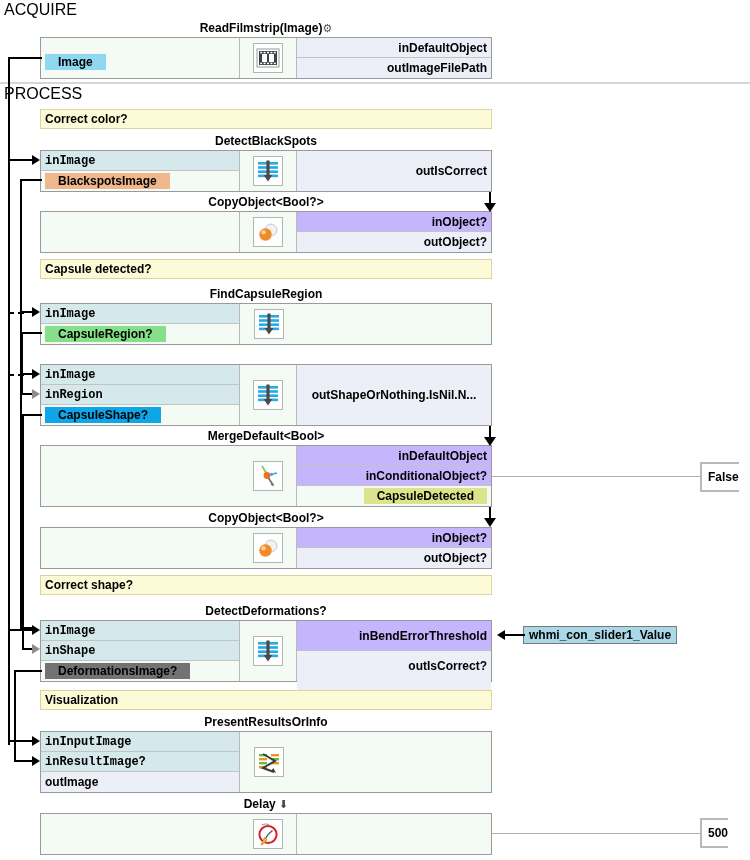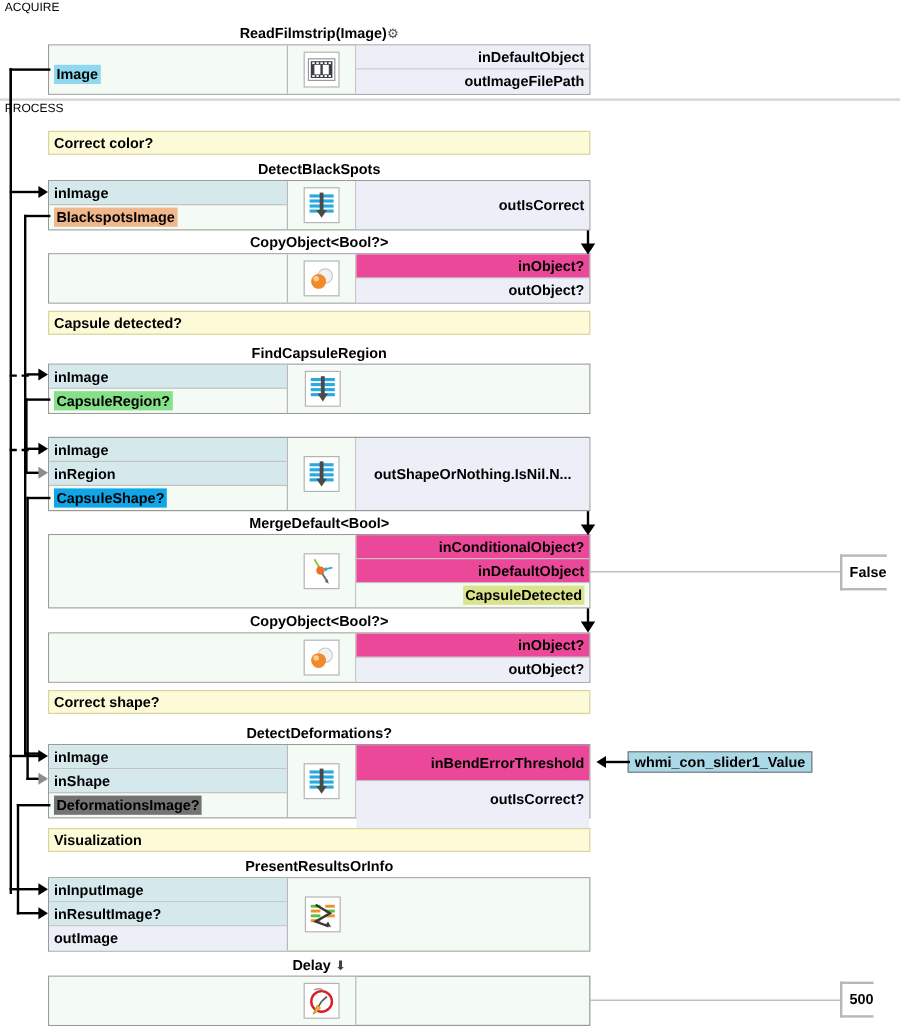--- a/index.html
+++ b/index.html
@@ -8,21 +8,21 @@
     width:750px; height:860px; position:relative;
     background:#ffffff;
     font-family:"Liberation Sans", sans-serif;
     font-size:12px; color:#000;
     overflow:hidden;
   }
   #canvas { position:absolute; left:0; top:0; width:750px; height:860px; }
 
   
   .section-label {
-    position:absolute; font-size:10px; font-weight:400; color:#000;
+    position:absolute; font-size:16px; font-weight:400; color:#000;
     letter-spacing:0px; white-space:nowrap;
   }
   .section-rule {
     position:absolute; height:2px; background:#d6d6d6; left:0; width:750px;
   }
 
   
   .blk-title {
     position:absolute; font-size:12px; font-weight:700; color:#000;
     white-space:nowrap; text-align:center;
@@ -42,28 +42,28 @@
   .col-icon.noborderl { border-left:none; }
   .col-icon.noborderr { border-right:none; }
   .col-right  { background:#eceef8; position:relative; flex:1; }
 
   .port {
     position:relative; height:20px; line-height:20px;
     padding:0 4px; white-space:nowrap; font-size:12px; font-weight:700;
     border-bottom:1px solid #c3c3c3;
   }
   .port.last { border-bottom:none; }
-  .port.in  { background:#d5e8ec; text-align:left; }
+  .port.in  { background:#d5e8ec; text-align:left;font-family:Liberation Mono, monospace; }
   .port.out { background:#eceef8; text-align:right; }
   .port.plain { background:transparent; }
-  .port.rin  { background:#ec4899; text-align:right; }
+  .port.rin  { background:#c4b5fd; text-align:right; }
   .port.rout { background:#eceef8; text-align:right; }
 
   
-  .chip { padding:0 2px; font-weight:700; display:inline-block; line-height:16px; }
+  .chip { padding:0 13px; font-weight:700; display:inline-block; line-height:16px; }
   .chip.blue   { background:#8fd8ef; }
   .chip.orange { background:#f0b68c; color:#000; }
   .chip.green  { background:#86e08a; }
   .chip.purple { background:#0ea5e9; }
   .chip.mint   { background:#737373;text-align:right; }
   .chip.olive  { background:#dbe38c; }
 
   
   .note {
     position:absolute; background:#fdfbd7; border:1px solid #d9d4a0;
@@ -263,22 +263,22 @@
           <polygon points="11.5,11 8.2,9.4 10.2,7" fill="#8cc63f"></polygon>
           <line x1="21" y1="9" x2="14" y2="10.6" stroke="#39a7e0" stroke-width="1.6"></line>
           <polygon points="12.6,11 16,8.6 16.6,12" fill="#39a7e0"></polygon>
           <circle cx="11" cy="11.5" r="3.4" fill="#f0702a"></circle>
           <line x1="12.5" y1="14" x2="17" y2="21" stroke="#6a6a6a" stroke-width="1.6"></line>
           <polygon points="18,22.5 14.6,20.6 16.8,18.8" fill="#6a6a6a"></polygon>
         </svg>
       </div>
     </div>
     <div class="col-right">
+      <div class="port rin" style="height:20px;">inDefaultObject</div>
       <div class="port rin" style="height:20px;">inConditionalObject?</div>
-      <div class="port rin" style="height:20px;">inDefaultObject</div>
       <div class="port plain last" style="height:20px;text-align:right;background:#f4fbf4;"><span class="chip olive">CapsuleDetected</span></div>
     </div>
   </div>
 
   <div class="blk-title" style="left:40px; top:511px; width:452px;">CopyObject&lt;Bool?&gt;</div>
   <div class="block" style="left:40px; top:527px; width:452px; height:42px;">
     <div class="col-left" style="width:198px;"></div>
     <div class="col-icon noborderl" style="width:58px;">
       <div class="iconbox">
         <svg width="24" height="24" viewBox="0 0 24 24">

